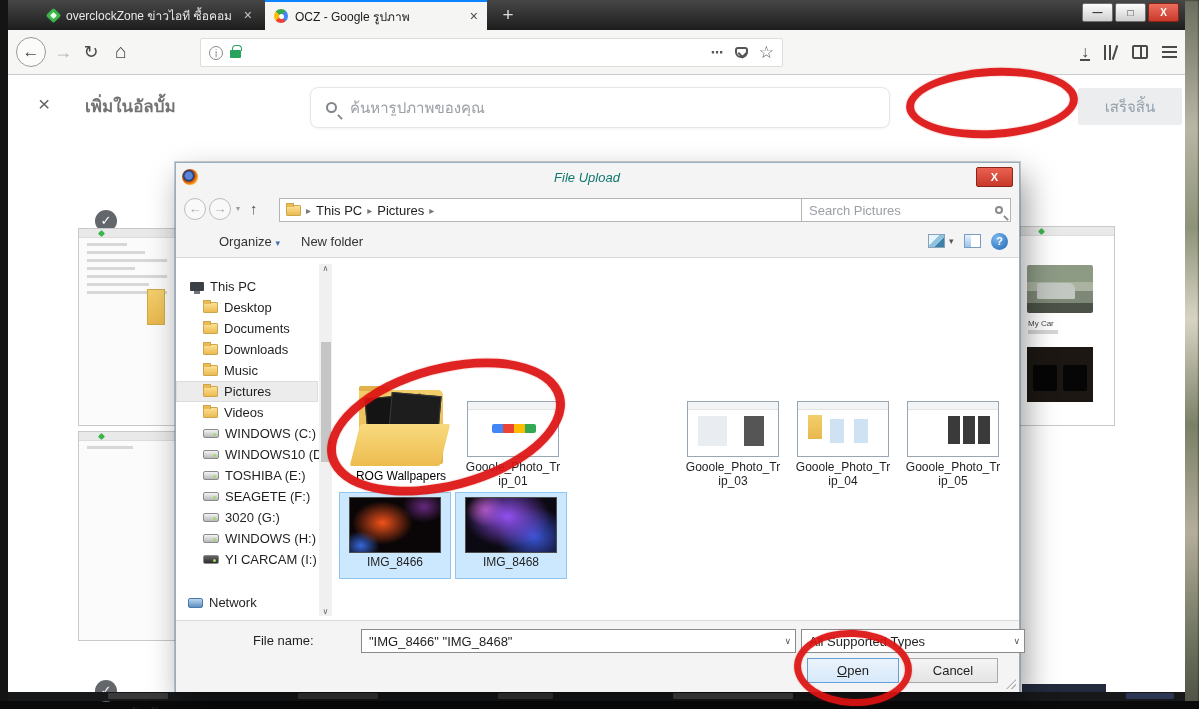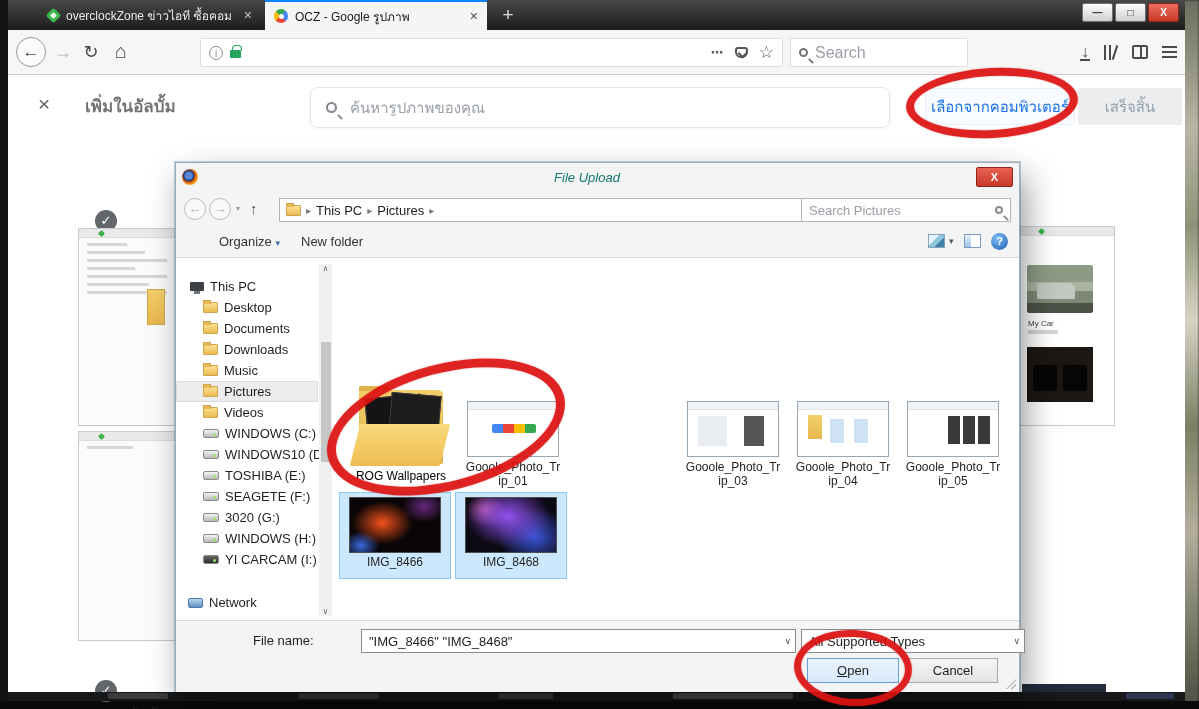--- a/index.html
+++ b/index.html
@@ -239,40 +239,35 @@
     <div class="abs nav-ico" style="left:102px;top:7px;width:22px;font-size:20px;">⌂</div>
     <div class="abs urlbar">
       <span class="i-info">i</span>
       <span class="i-lock"></span>
       <span class="url-right">
         <span style="font-weight:bold;">⋯</span>
         <span class="i-pocket"></span>
         <span style="font-size:17px;">☆</span>
       </span>
     </div>
-    <div class="abs searchbox">
-      <span class="i-search"></span>
-      <input placeholder="Search" style="">
-    </div>
     <div class="abs nav-right">
       <span class="i-dl">↓</span>
       <span class="i-lib"></span>
       <span class="i-sidepane"></span>
       <span class="i-hamb"></span>
     </div>
   </div>
 
   <div class="abs content">
     <div class="abs ph-close">×</div>
     <div class="abs ph-title">เพิ่มในอัลบั้ม</div>
     <div class="abs pill">
       <span class="i-search"></span>
       <input placeholder="ค้นหารูปภาพของคุณ" style="">
     </div>
-    <div class="abs btn-pick">เลือกจากคอมพิวเตอร์</div>
     <div class="abs btn-done">เสร็จสิ้น</div>
 
     <div class="abs" style="left:87px;top:110px;display:flex;gap:13px;align-items:center;">
       <span class="chk">✓</span>
       <span class="sec-label">วันนี้</span>
     </div>
 
     <div class="abs thumbL" style="top:152px;height:198px;">
       <div class="mini-bar"></div>
       <div class="mini-line" style="width:40px;"></div>

